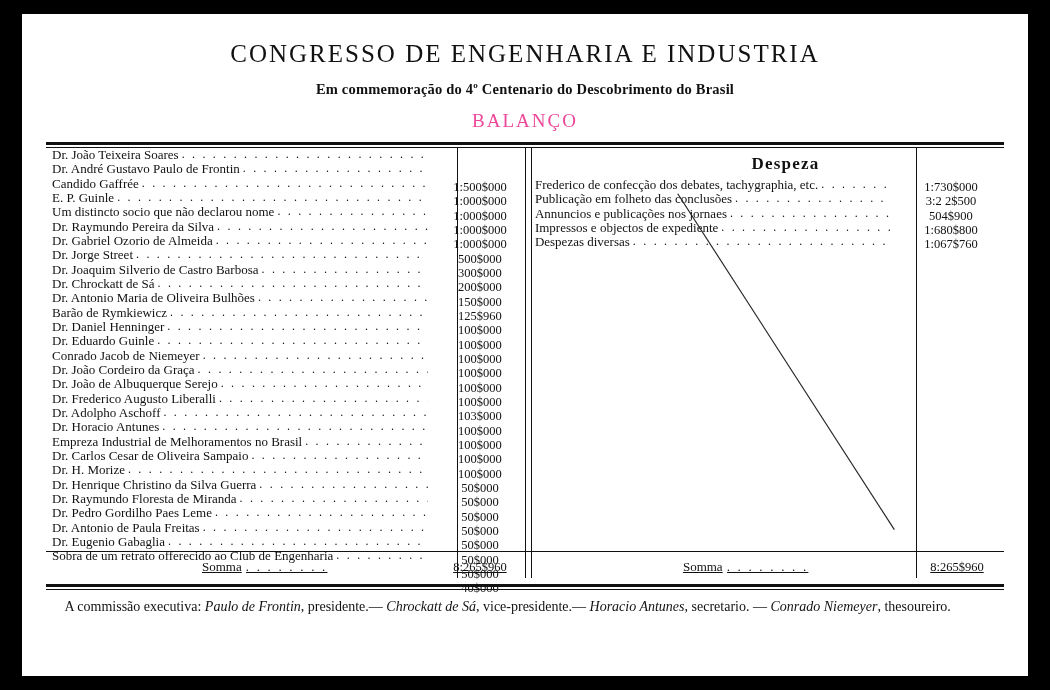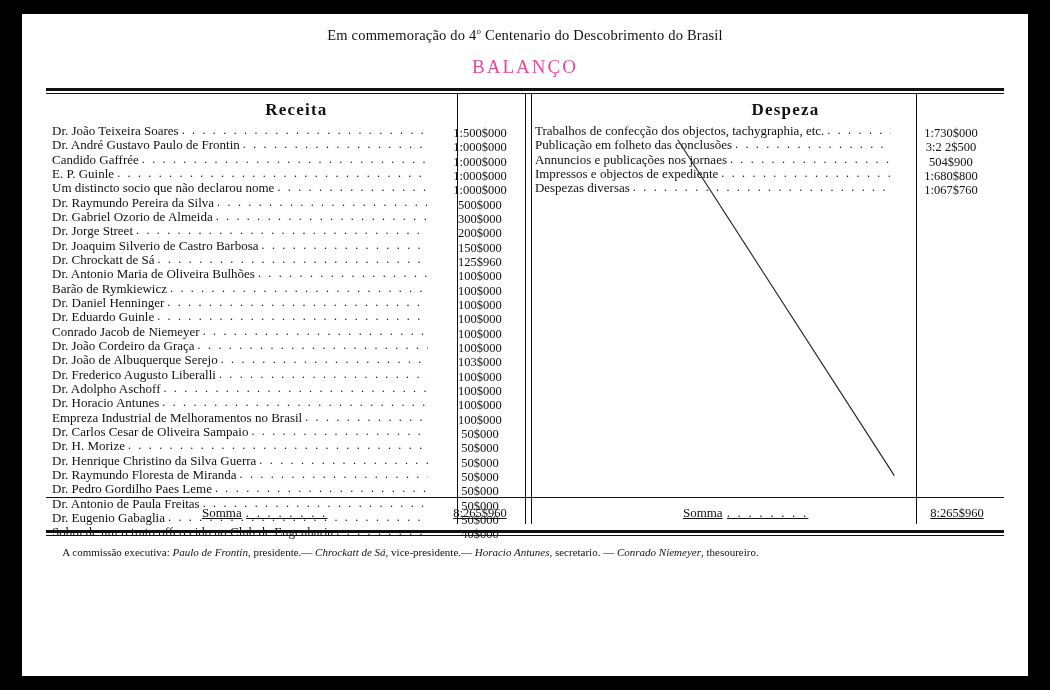--- a/index.html
+++ b/index.html
@@ -36,21 +36,21 @@
     font-size: 25px;
     letter-spacing: 2.0px;
     font-weight: normal;
     margin-top: 26px;
     color: #111;
     font-family: "Liberation Serif", serif;
   }
   .doc-subtitle {
     text-align: center;
     font-size: 14.5px;
-    font-weight: normal;
+    font-weight: bold;
     letter-spacing: 0.2px;
     margin-top: 12px;
     color: #111;
   }
   .doc-subtitle sup { font-size: 9px; vertical-align: super; }
   .doc-section-title {
     text-align: center;
     font-size: 19px;
     letter-spacing: 2px;
     margin-top: 12px;
@@ -178,46 +178,46 @@
   }
 
   
   .footer-rule {
     margin-top: 6px;
     border-top: 3px solid #111;
     border-bottom: 1px solid #111;
     height: 2px;
   }
   .footer {
-    font-size: 11px;
+    font-size: 14px;
     line-height: 19px;
     color: #111;
     padding: 7px 8px 0 8px;
   }
   .footer i { font-style: italic; }
 </style>
 </head>
 <body>
 
 <div class="page">
   <div class="paper-inner">
 
+    <div class="doc-title">CONGRESSO DE ENGENHARIA E INDUSTRIA</div>
 
     <div class="doc-subtitle">
       <span>Em commemoração do 4</span><sup>o</sup><span> Centenario do Descobrimento do Brasil</span>
     </div>
 
     <div class="doc-section-title">BALANÇO</div>
 
     <div class="rule-thick"></div>
 
     <div class="balance">
 
       <div class="col col-receita">
-        <div class="col-head receita-head">Receita</div>
         <div class="amt-rule-left receita-amounts-rule"></div>
         <div class="entries entries-receita" id="receita-entries">
             <div class="entry">
               <span class="label">Dr. João Teixeira Soares</span>
               <span class="dots">. . . . . . . . . . . . . . . . . . . . . . . . . . . . . . . . . . . . . . . . </span>
             </div>
             <div class="entry">
               <span class="label">Dr. André Gustavo Paulo de Frontin</span>
               <span class="dots">. . . . . . . . . . . . . . . . . . . . . . . . . . . . . . . . . . . . . . . . </span>
             </div>
@@ -370,21 +370,21 @@
         </div>
       </div>
 
       <div class="divider-double"></div>
 
       <div class="col col-despeza">
         <div class="col-head despeza-head">Despeza</div>
         <div class="amt-rule-left despeza-amounts-rule"></div>
         <div class="entries entries-despeza" id="despeza-entries">
             <div class="entry">
-              <span class="label">Trabalhos de confecção dos objectos, tachygraphia, etc.</span>
+              <span class="label">Frederico de confecção dos debates, tachygraphia, etc.</span>
               <span class="dots">. . . . . . . . . . . . . . . . . . . . . . . . . . . . . . . . . . . . . . . . </span>
             </div>
             <div class="entry">
               <span class="label">Publicação em folheto das conclusões</span>
               <span class="dots">. . . . . . . . . . . . . . . . . . . . . . . . . . . . . . . . . . . . . . . . </span>
             </div>
             <div class="entry">
               <span class="label">Annuncios e publicações nos jornaes</span>
               <span class="dots">. . . . . . . . . . . . . . . . . . . . . . . . . . . . . . . . . . . . . . . . </span>
             </div>

